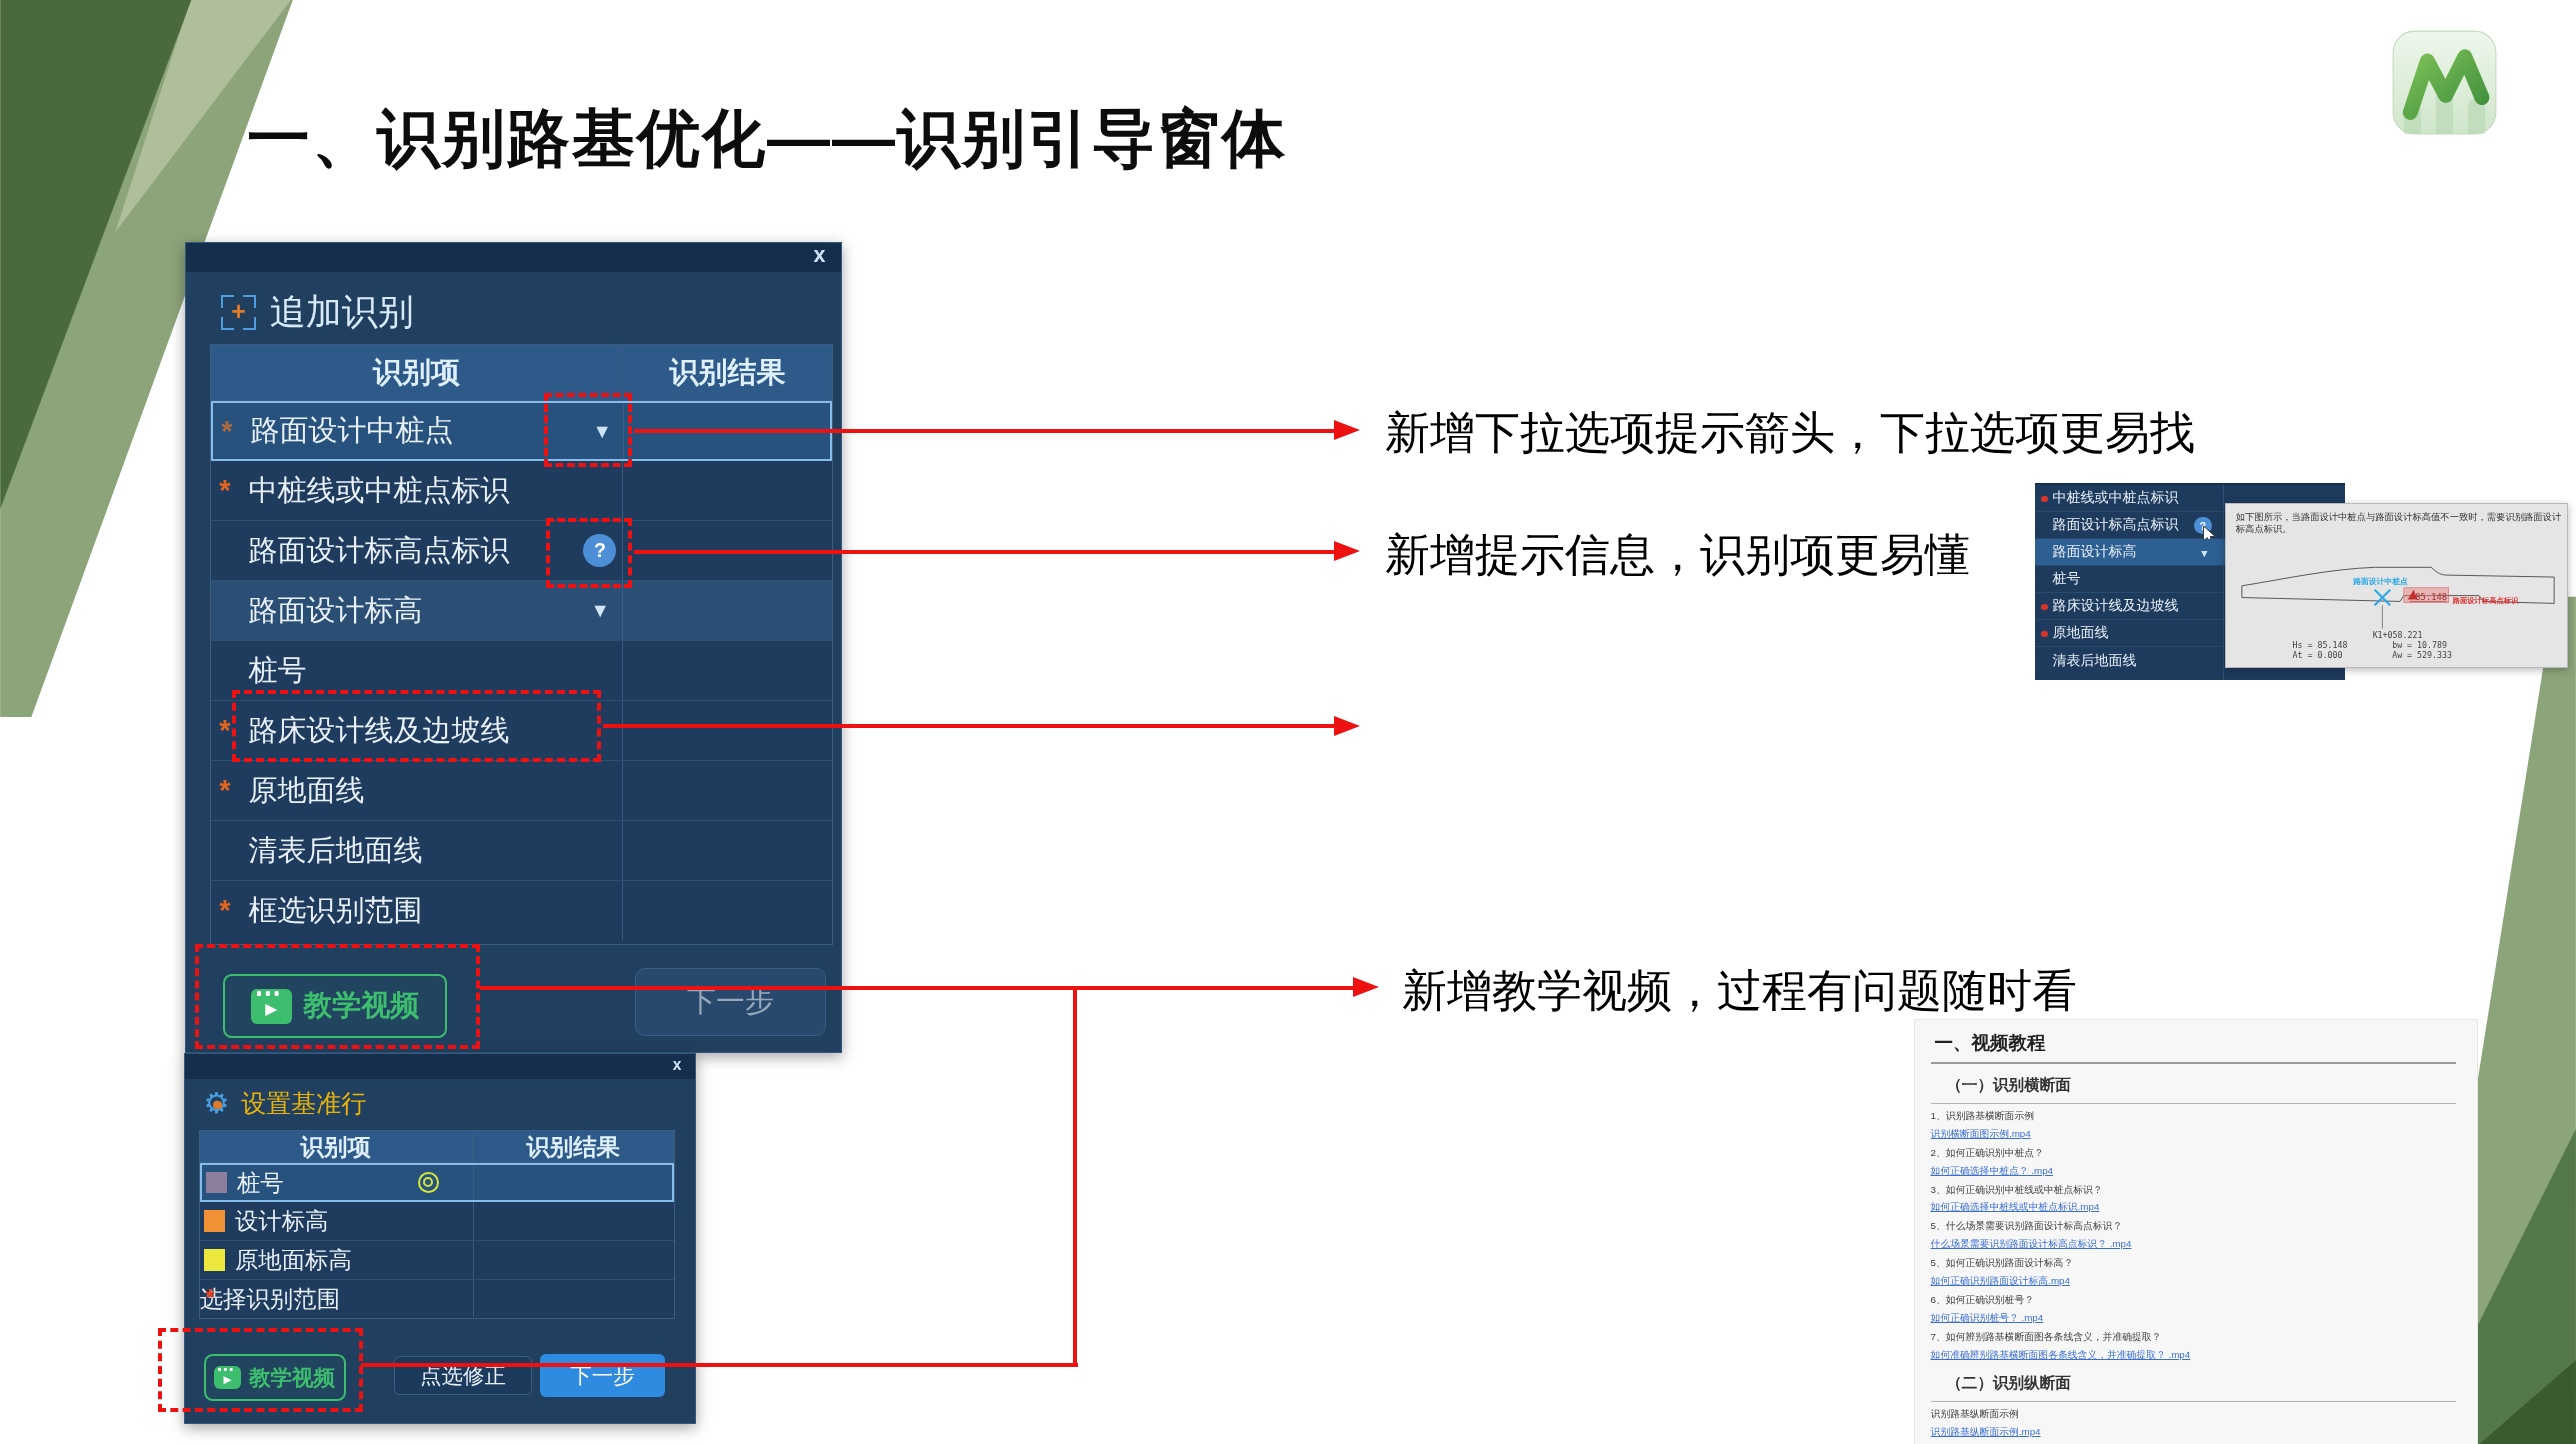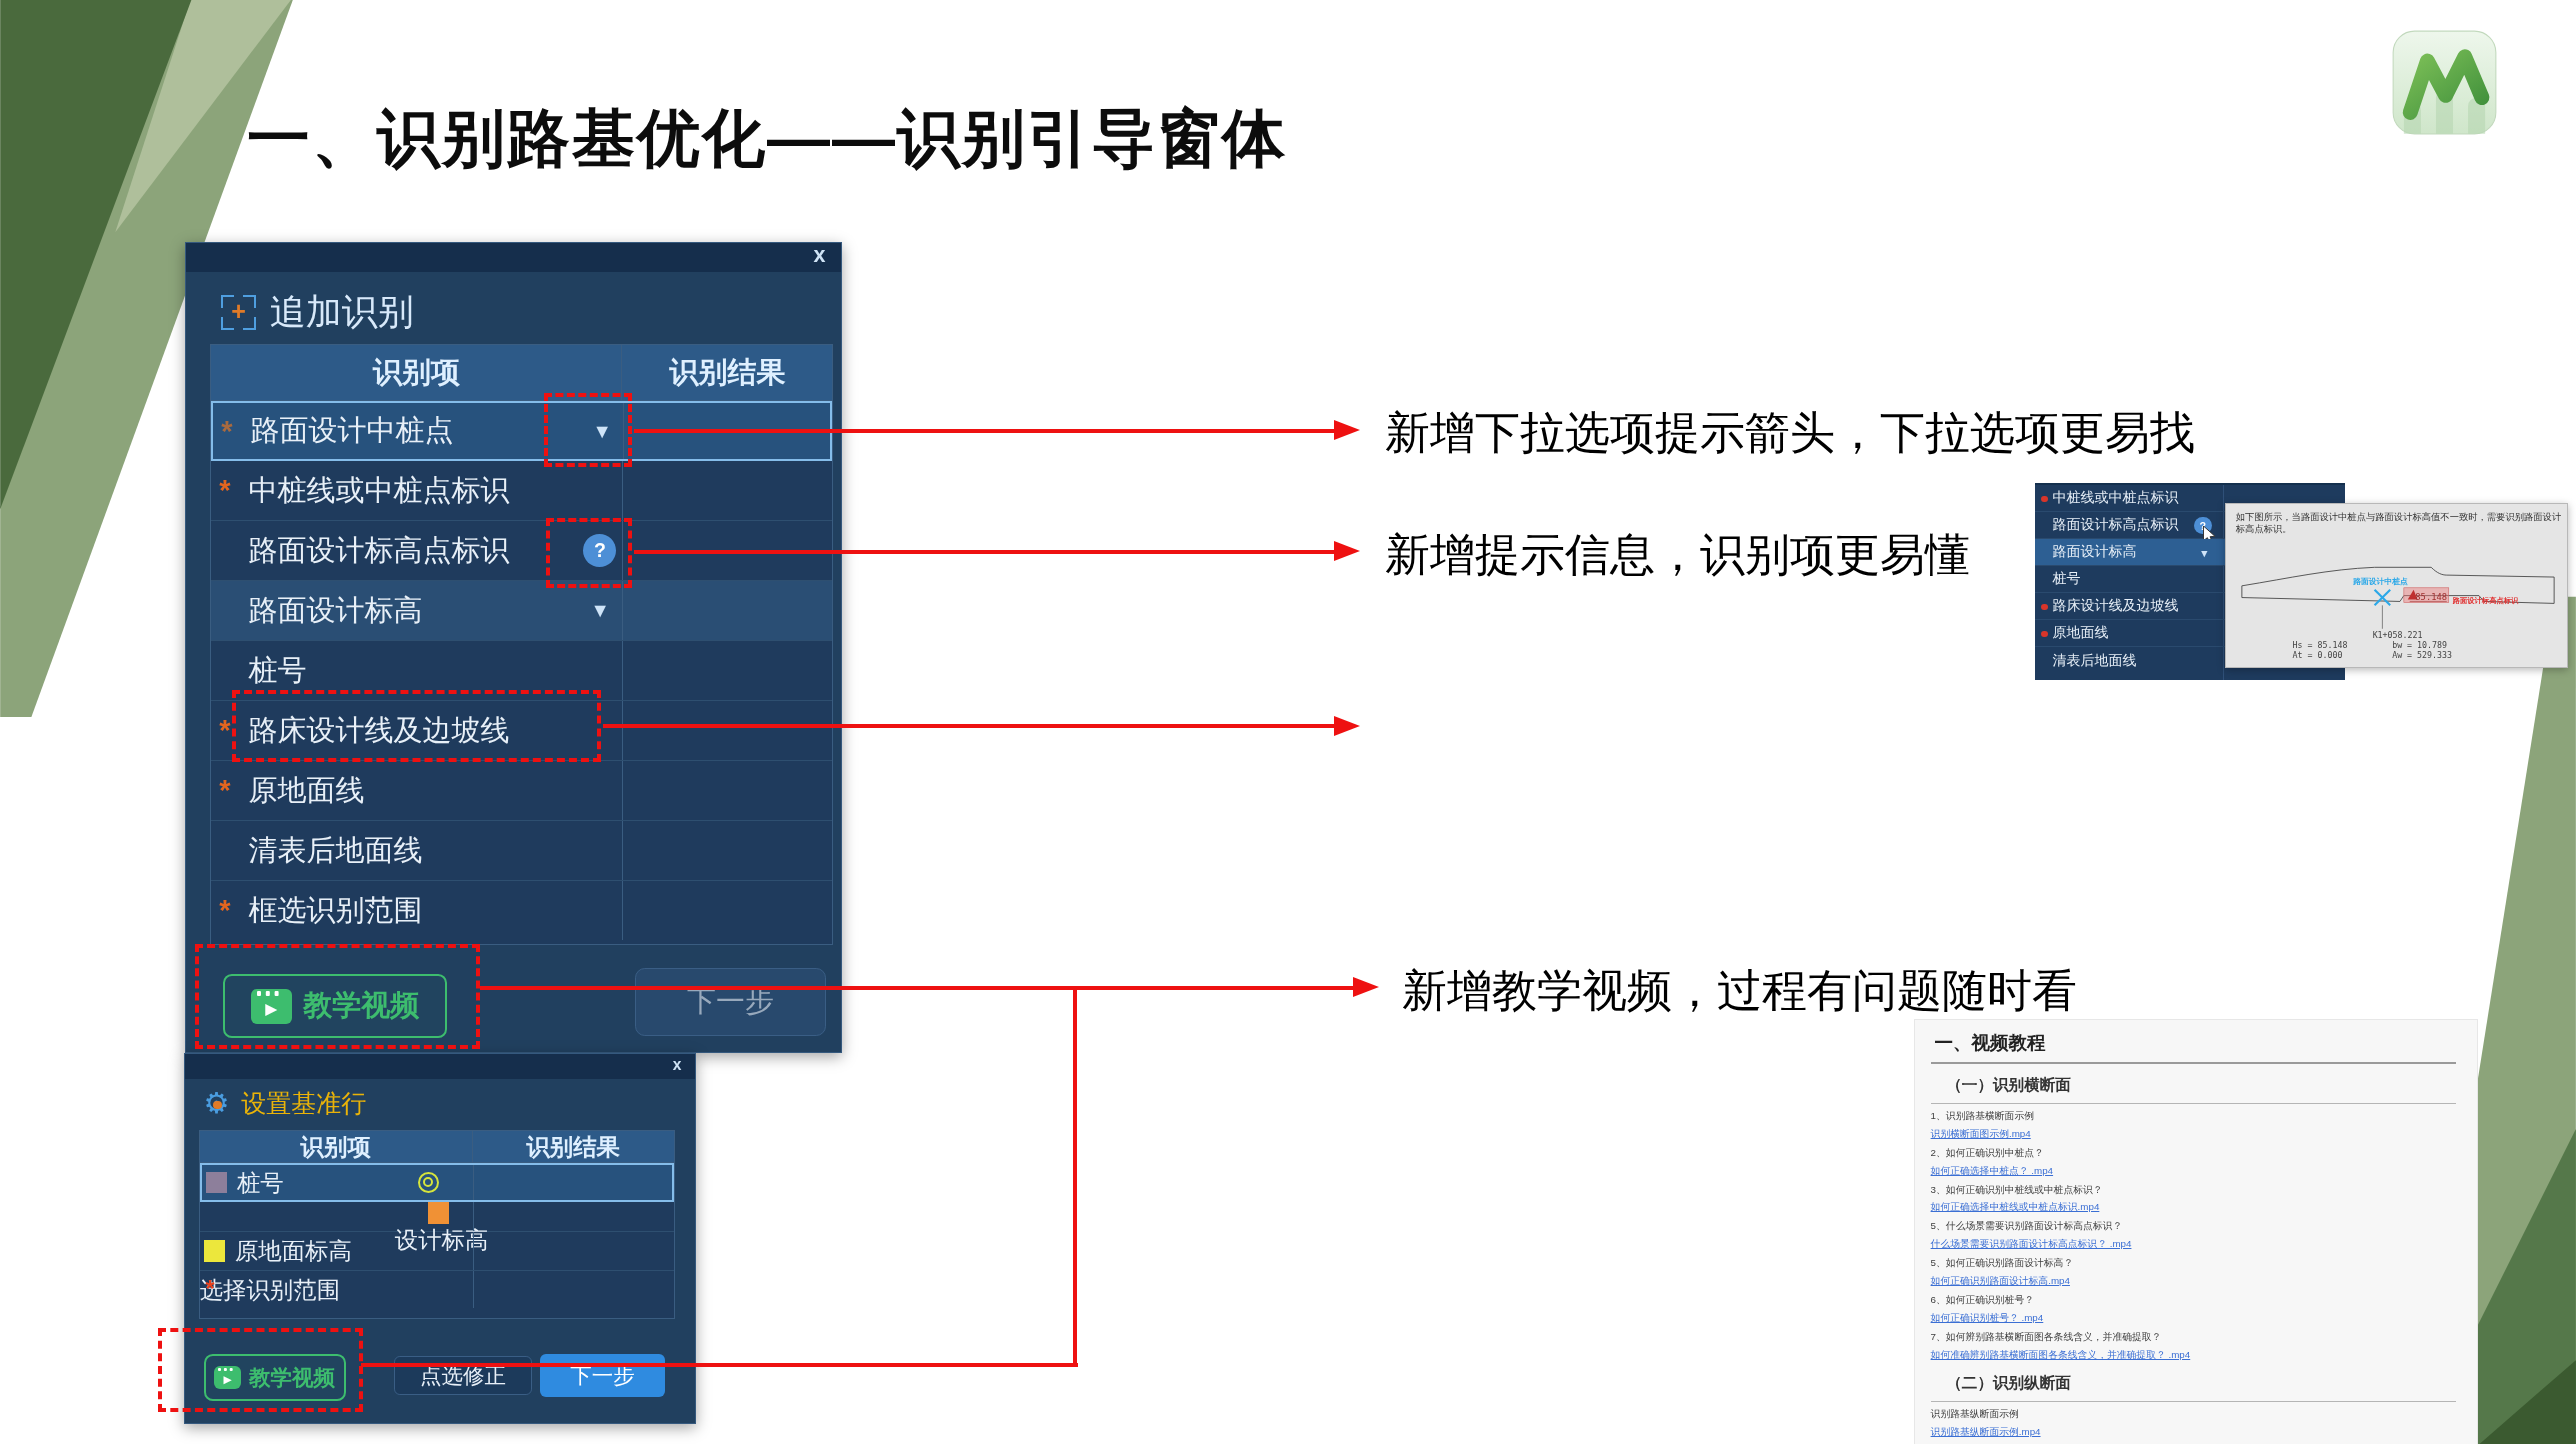--- a/index.html
+++ b/index.html
@@ -221,21 +221,21 @@
       <div class="tbl-head" style="height:31px;">
         <div class="hc" style="width:273px;font-size:23.4px;border-right:1px solid #3a5d81;box-sizing:border-box;">识别项</div>
         <div class="hc" style="width:201px;font-size:23.4px;">识别结果</div>
       </div>
       <div class="row sel" style="height:39px;">
         <span class="sw sw-station"></span>
         <span class="lbl" style="margin-left:9.8px;font-size:23.4px;">桩号</span>
         <span class="target" style="position:absolute;left:216px;"></span>
         <span class="coldiv" style="left:271px;"></span>
       </div>
-      <div class="row" style="height:30px;flex-direction:column;">
+      <div class="row" style="height:39px;">
         <span class="sw sw-design"></span>
         <span class="lbl" style="margin-left:9.8px;font-size:23.4px;">设计标高</span>
         <span class="coldiv" style="left:273px;"></span>
       </div>
       <div class="row" style="height:39px;">
         <span class="sw sw-ground"></span>
         <span class="lbl" style="margin-left:9.8px;font-size:23.4px;">原地面标高</span>
         <span class="coldiv" style="left:273px;"></span>
       </div>
       <div class="row" style="height:37px;border-bottom:none;">

